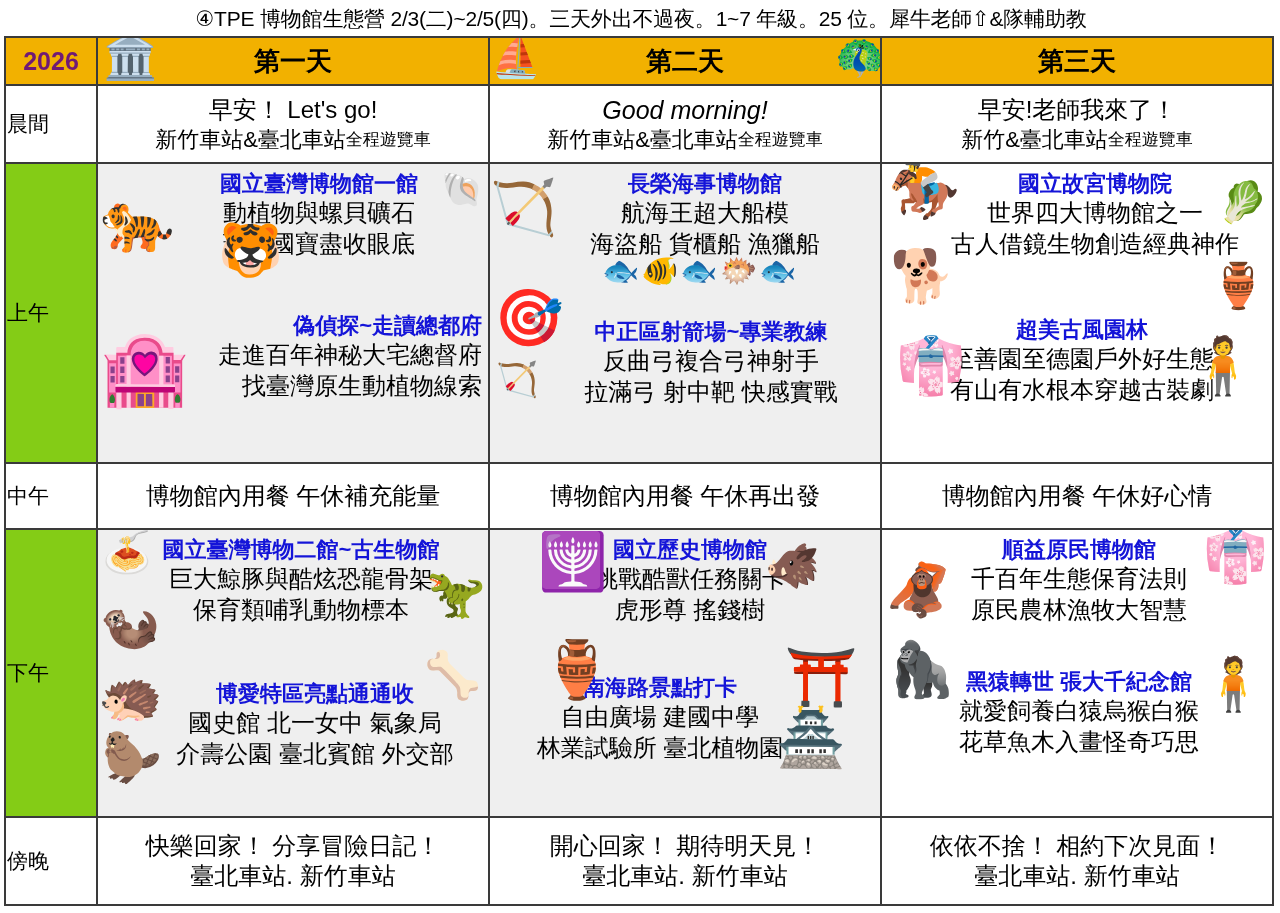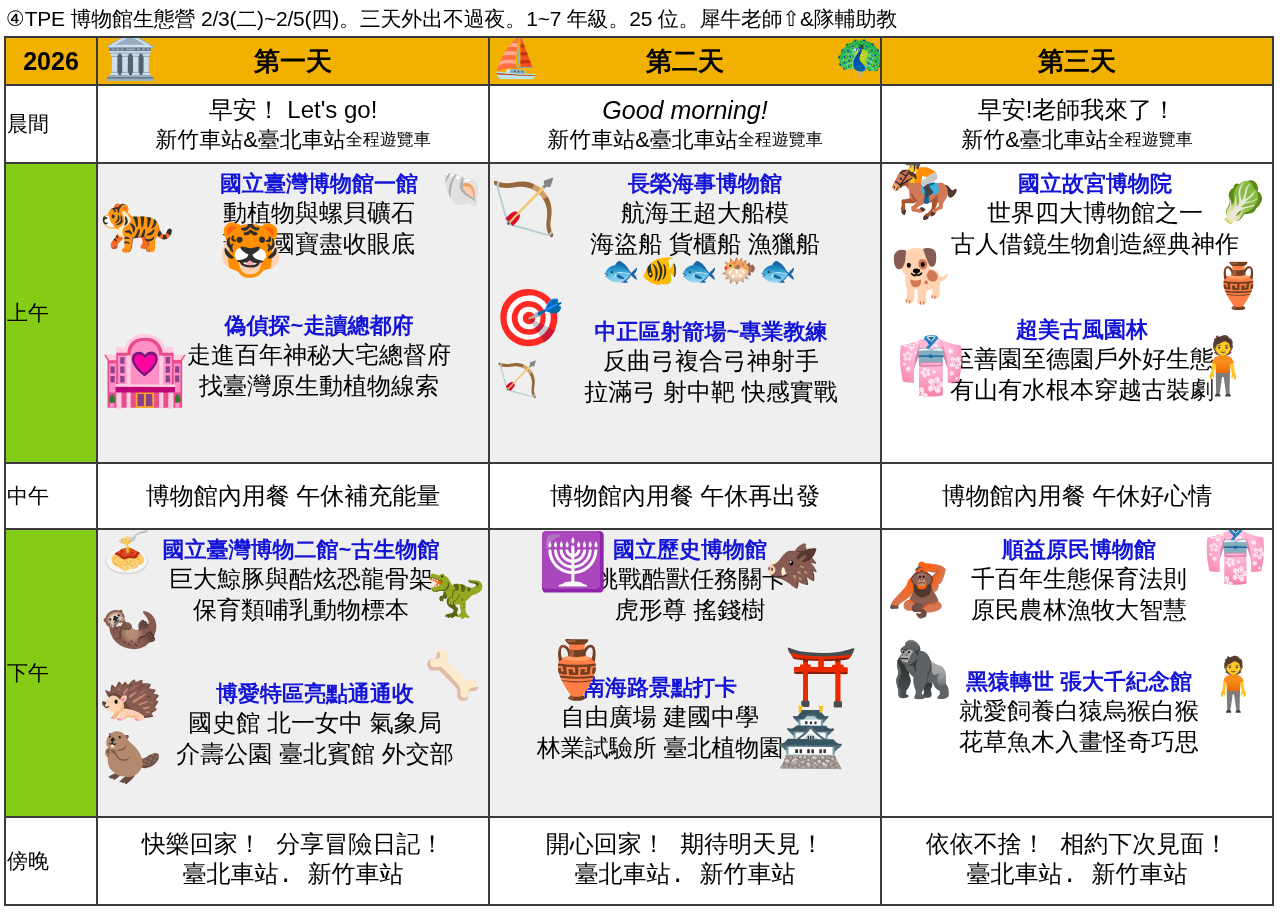--- a/index.html
+++ b/index.html
@@ -19,20 +19,21 @@
     width: 1280px;
     height: 913px;
     box-sizing: border-box;
   }
   .headline {
     font-size: 21px;
     line-height: 1.25;
     padding: 6px 4px 4px 6px;
     white-space: nowrap;
     letter-spacing: -0.2px;
+    text-align: center;
   }
   table.sched {
     border-collapse: collapse;
     width: 1270px;
     margin-left: 4px;
     table-layout: fixed;
   }
   table.sched td {
     border: 2px solid #3a3a3a;
     vertical-align: middle;
@@ -45,21 +46,21 @@
   
   tr.head td {
     background: #f2b100;
     height: 44px;
     text-align: center;
     font-size: 26px;
     font-weight: bold;
   }
   tr.head td.year {
     font-size: 25px;
-    color: #000000;
+    color: #701a75;
     font-weight: bold;
   }
   .day-head-inner {
     position: relative;
     height: 44px;
     display: flex;
     align-items: center;
     justify-content: center;
   }
   
@@ -79,21 +80,21 @@
   .cell.grey { background: #efefef; }
   .line { white-space: nowrap; }
   .big { font-size: 24px; }
   .mid { font-size: 22px; }
   .ital { font-style: italic; font-size: 25px; }
   .blue { color: #1414d8; font-weight: bold; }
   .row-morning td.cell { height: 68px; margin-left: 29px; }
   .row-am td.cell { height: 290px; vertical-align: top; }
   .row-noon td.cell { height: 56px; }
   .row-pm td.cell { height: 278px; vertical-align: top; }
-  .row-eve td.cell { height: 78px; font-family: Liberation Mono, monospace; }
+  .row-eve td.cell { height: 78px; }
 
   .blk { margin-top: 2px; }
   .emoji {
     position: absolute;
     line-height: 1;
     user-select: none;
   }
   .topline {
     display: flex;
     align-items: center;
@@ -177,21 +178,21 @@
           <span class="emoji" style="left:120px; top:60px; font-size:52px;">🐯</span>
           <span class="emoji" style="right:4px; top:8px; font-size:34px;">🐚</span>
           <span class="emoji" style="left:2px; top:168px; font-size:72px;">🏩</span>
 
           <div class="blk shift-r">
             <div class="line mid blue">國立臺灣博物館一館</div>
             <div class="line big">動植物與螺貝礦石</div>
             <div class="line big">珍稀國寶盡收眼底</div>
           </div>
 
-          <div class="blk shift-r" style="margin-top:52px;">
+          <div class="blk shift-r" style="margin-top:52px;text-align:right;">
             <div class="line mid blue">偽偵探~走讀總都府</div>
             <div class="line big">走進百年神秘大宅總督府</div>
             <div class="line big">找臺灣原生動植物線索</div>
           </div>
         </td>
 
         <td class="cell grey">
           <span class="emoji" style="left:0px; top:16px; font-size:54px;">🏹</span>
           <span class="emoji" style="left:112px; top:92px; font-size:30px; letter-spacing:2px;">🐟🐠🐟🐡🐟</span>
           <span class="emoji" style="left:4px; top:126px; font-size:56px;">🎯</span>

